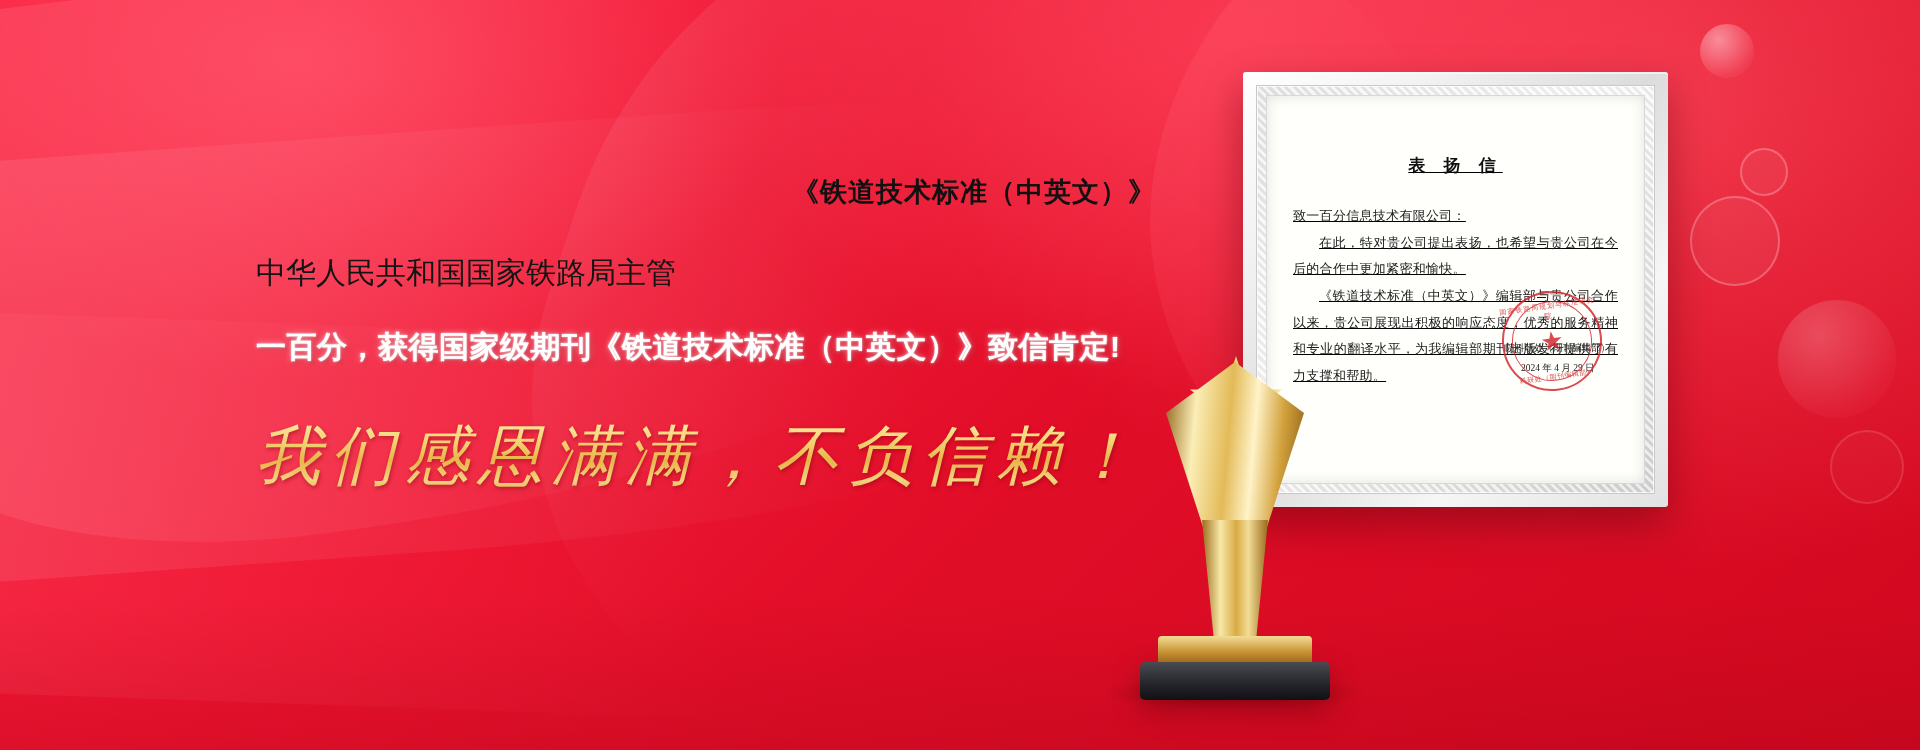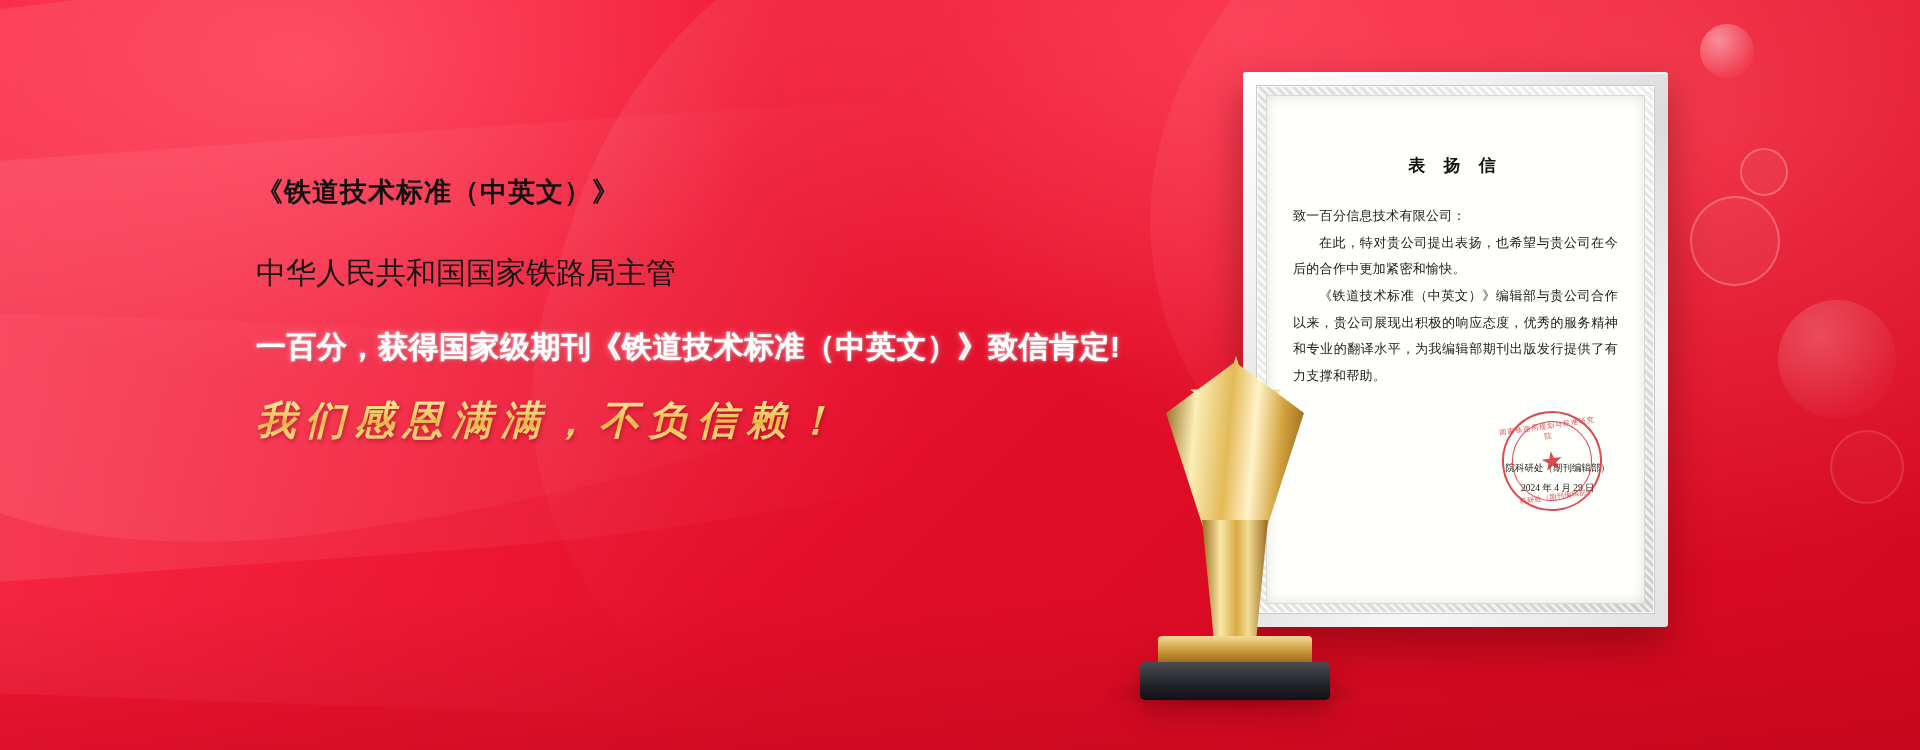--- a/index.html
+++ b/index.html
@@ -38,40 +38,40 @@
 
   .bokeh{position:absolute;border-radius:50%;pointer-events:none;}
   .bk-ring{border:2px solid rgba(255,180,190,.38);background:rgba(255,255,255,.05);}
   .bk-fill{background:radial-gradient(circle at 35% 30%,rgba(255,215,220,.55),rgba(255,150,165,.12) 70%,rgba(255,150,165,0) 100%);}
 
   
   .copy{position:absolute;left:256px;top:176px;width:900px;}
   .journal-title{
     font-family:"Liberation Sans","DejaVu Sans",sans-serif;
     font-size:27px;font-weight:700;color:#111;letter-spacing:1px;
-    margin:0 0 38px 0;line-height:1.2;white-space:nowrap;}
+    margin:0 0 38px 0;line-height:1.2;white-space:nowrap;text-align:right;}
   .sub-line{font-size:30px;color:#141414;line-height:1.82;white-space:nowrap;font-weight:400;}
   .headline{
     margin-top:26px;font-size:30px;font-weight:700;color:#ffffff;
     white-space:nowrap;letter-spacing:.5px;
     text-shadow:0 0 2px rgba(255,255,255,.9),0 0 6px rgba(255,255,255,.55),2px 2px 4px rgba(140,0,12,.5);}
   .calligraphy{
-    margin-top:25px;font-family:"Liberation Serif","DejaVu Serif",serif;
-    font-size:40px;font-weight:700;font-style:italic;letter-spacing:9px;
+    margin-top:44px;font-family:"Liberation Serif","DejaVu Serif",serif;
+    font-size:65px;font-weight:400;font-style:italic;letter-spacing:9px;
     white-space:nowrap;
     background:linear-gradient(180deg,#fdf0b4 0%,#f6d77a 30%,#e8b64a 55%,#f3d37e 78%,#c99a35 100%);
     -webkit-background-clip:text;background-clip:text;color:transparent;
     filter:drop-shadow(1px 2px 2px rgba(120,0,10,.45));}
 
   
-  .frame{position:absolute;left:1243px;top:72px;width:425px;height:555px;
+  .frame{position:absolute;left:1243px;top:72px;width:425px;height:435px;
     border-radius:3px;
     background:linear-gradient(135deg,#ffffff 0%,#f2f2f2 22%,#dcdcdc 48%,#f6f6f6 72%,#e2e2e2 100%);
     box-shadow:0 18px 40px rgba(90,0,10,.45), 0 2px 0 rgba(255,255,255,.6) inset;
-    padding:13px;box-sizing:border-box;}
+    padding:13px;box-sizing:border-box;text-decoration:underline;}
   .frame-inner{width:100%;height:100%;box-sizing:border-box;padding:9px;
     background:
       repeating-linear-gradient(45deg,rgba(0,0,0,.055) 0 3px,rgba(255,255,255,.5) 3px 6px),
       linear-gradient(135deg,#e9e9e9,#fbfbfb 40%,#d8d8d8);
     border:1px solid #c9c9c9;box-shadow:0 0 0 1px rgba(255,255,255,.75) inset;}
   .paper{width:100%;height:100%;box-sizing:border-box;background:#fffffc;
     border:1px solid #d8d8d8;position:relative;padding:40px 26px 0 26px;
     box-shadow:0 0 14px rgba(0,0,0,.12) inset;}
   .cert-title{font-family:"Liberation Serif","DejaVu Serif",serif;text-align:center;
     font-size:17px;font-weight:700;letter-spacing:7px;color:#111;margin:18px 0 26px 0;}

